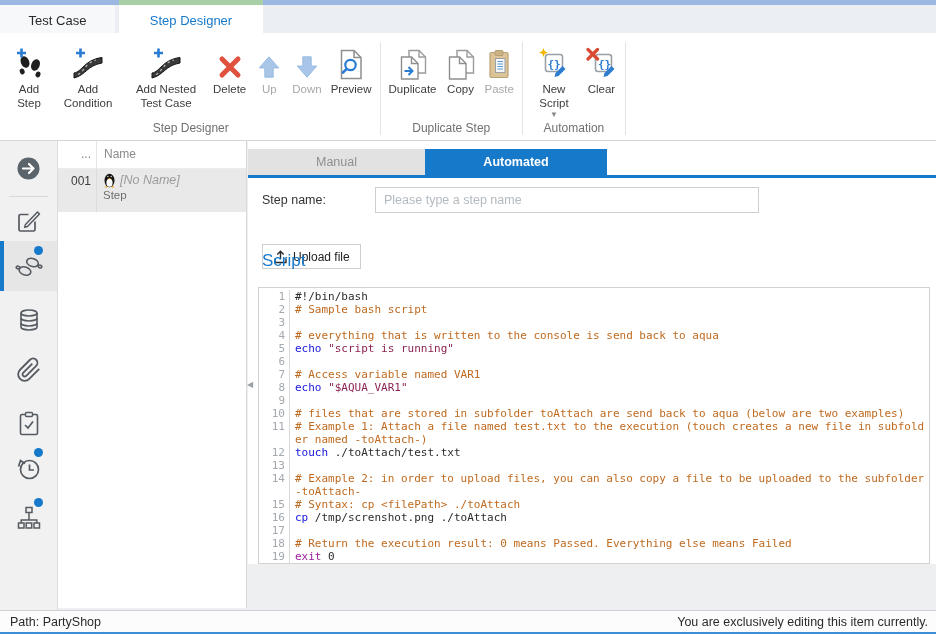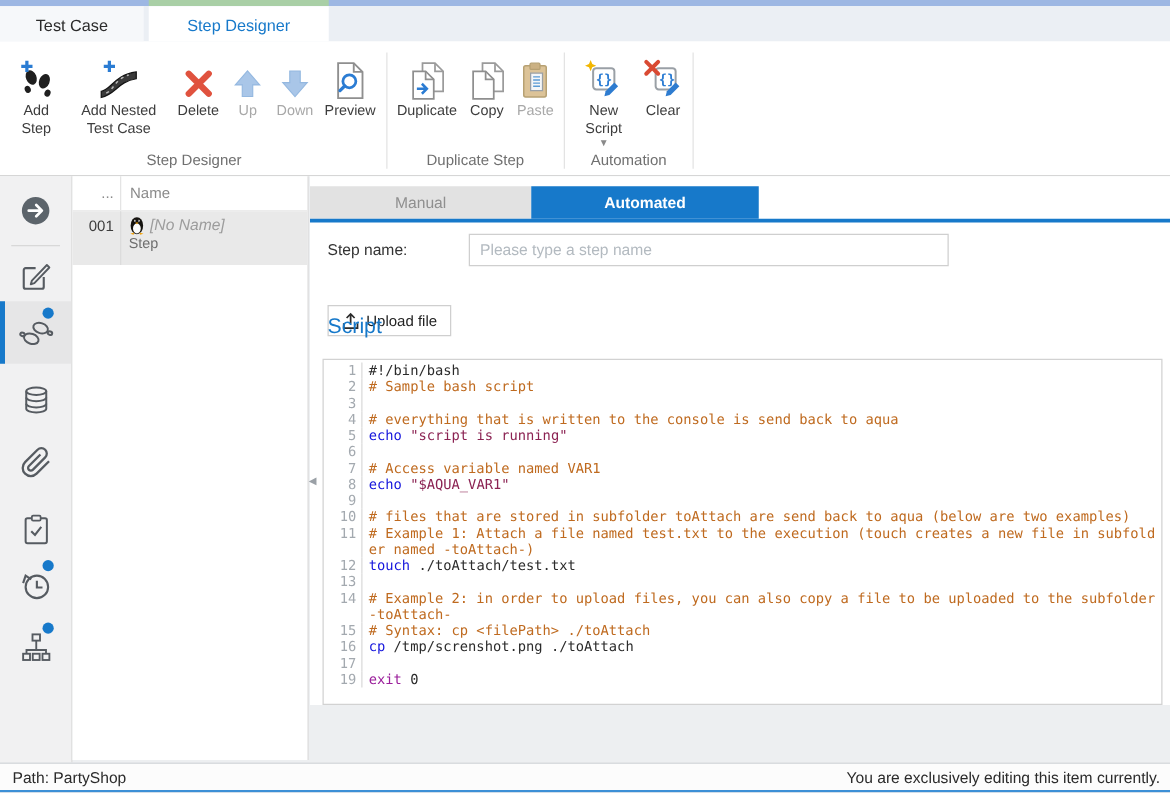--- a/index.html
+++ b/index.html
@@ -104,20 +104,32 @@
                     <ellipse cx="8.2" cy="24.5" rx="2.4" ry="2.9" transform="rotate(-22 8.2 24.5)"></ellipse>
                     <ellipse cx="21.5" cy="18" rx="4.2" ry="6" transform="rotate(22 21.5 18)"></ellipse>
                     <ellipse cx="24" cy="27.5" rx="2.4" ry="2.9" transform="rotate(22 24 27.5)"></ellipse>
                   </g>
                   <path d="M7.5 1.5 v9 M3 6 h9" stroke="#2b7cd3" stroke-width="2.6" fill="none"></path>
                 </svg>
               </span>
             </div>
             <div>Add Step</div>
           </div>
+          <div class="rbtn" style="width: 62px;">
+            <div class="ricon">
+              <span style="display: flex;">
+                <svg width="32" height="33" viewBox="0 0 32 33">
+                  <path d="M2 26 C10 25 12 13 30 10.5 L30 16 C15 18.5 14 28 2 31 Z" fill="#3a3a3a" stroke="#141414" stroke-width="1"></path>
+                  <path d="M6 27.5 C12 25 13 16 24 13" stroke="#b9b9b9" stroke-width="1.2" fill="none" stroke-dasharray="2.5 3"></path>
+                  <path d="M8.5 1.5 v9 M4 6 h9" stroke="#2b7cd3" stroke-width="2.6" fill="none"></path>
+                </svg>
+              </span>
+            </div>
+            <div>Add Condition</div>
+          </div>
           <div class="rbtn" style="width: 76px;">
             <div class="ricon">
               <span style="display: flex;">
                 <svg width="32" height="33" viewBox="0 0 32 33">
                   <path d="M2 26 C10 25 12 13 30 10.5 L30 16 C15 18.5 14 28 2 31 Z" fill="#3a3a3a" stroke="#141414" stroke-width="1"></path>
                   <path d="M6 27.5 C12 25 13 16 24 13" stroke="#b9b9b9" stroke-width="1.2" fill="none" stroke-dasharray="2.5 3"></path>
                   <path d="M8.5 1.5 v9 M4 6 h9" stroke="#2b7cd3" stroke-width="2.6" fill="none"></path>
                 </svg>
               </span>
             </div>
@@ -456,20 +468,24 @@
           </div>
           <div class="codeline">
             <div class="gut">16</div>
             <div class="code"><span class="tk">cp</span><span> /tmp/screnshot.png ./toAttach</span></div>
           </div>
           <div class="codeline">
             <div class="gut">17</div>
             <div class="code">&nbsp;</div>
           </div>
           <div class="codeline">
+            <div class="gut">18</div>
+            <div class="code"><span class="tc"># Return the execution result: 0 means Passed. Everything else means Failed</span></div>
+          </div>
+          <div class="codeline">
             <div class="gut">19</div>
             <div class="code"><span class="tx">exit</span><span> 0</span></div>
           </div>
         </div>
 
       <div class="main-bottom"></div>
     </div>
 
   </div>
 

